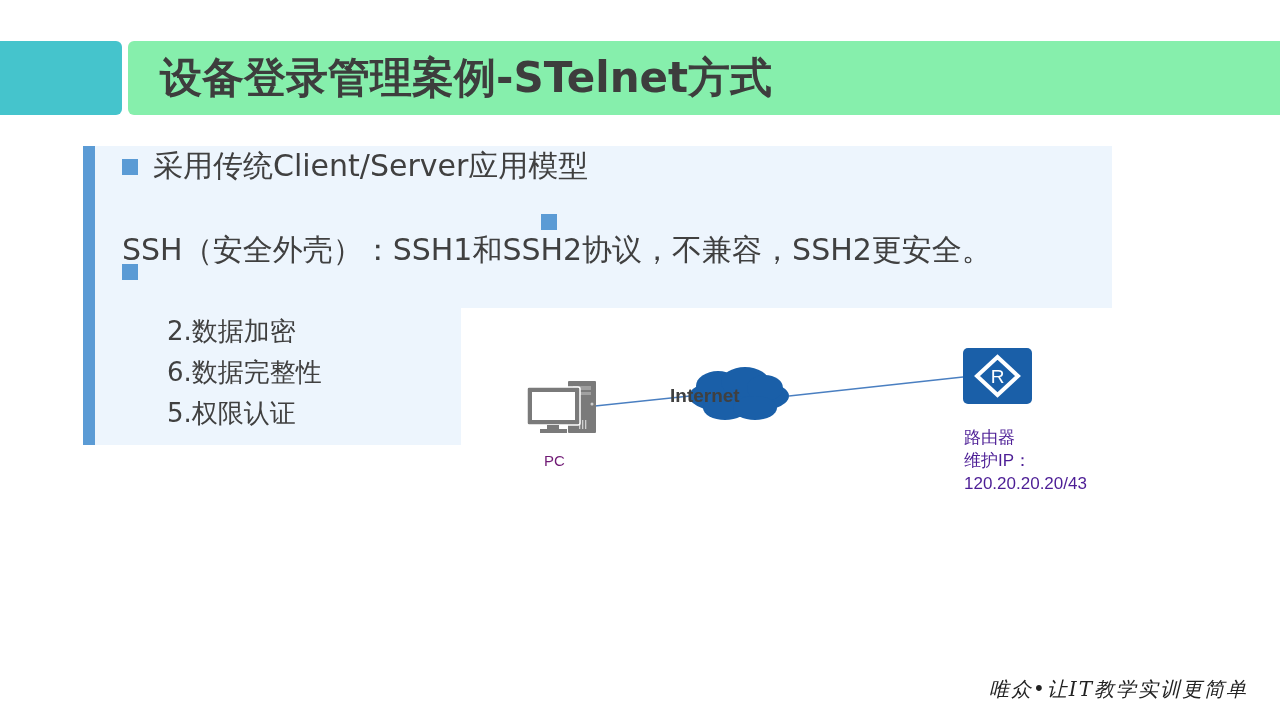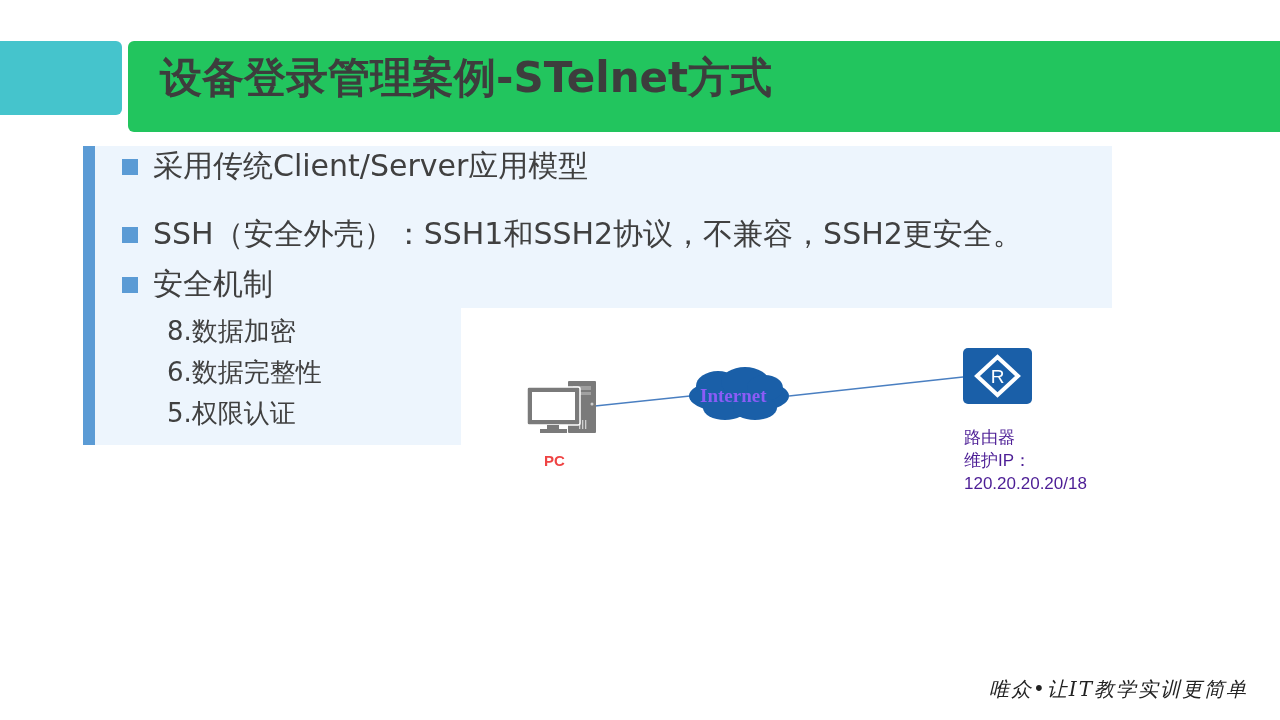--- a/index.html
+++ b/index.html
@@ -1,58 +1,57 @@
 <!DOCTYPE html>
 <html><head>
   <meta charset="utf-8">
   <style>
     html, body { margin:0; padding:0; }
     body { width:1280px; height:720px; position:relative; background:#ffffff; overflow:hidden;
       font-family: "DejaVu Sans", "Liberation Sans", sans-serif; }
     .accent-block { position:absolute; left:0; top:41px; width:122px; height:74px; background:#45c4cc; border-radius:0 6px 6px 0; }
-    .title-bar { position:absolute; left:128px; top:41px; width:1152px; height:91px; background:#22c55e; border-radius:6px 0 0 6px; }
+    .title-bar { position:absolute; left:128px; top:41px; width:1152px; height:74px; background:#86efac; border-radius:6px 0 0 6px; }
     .title-text { position:absolute; left:32px; top:0; line-height:74px; font-size:42px; font-weight:bold; color:#3d3d3d; letter-spacing:0px; white-space:nowrap; }
     .content-top { position:absolute; left:83px; top:146px; width:1029px; height:162px; background:#edf5fd; }
     .content-bottom { position:absolute; left:83px; top:308px; width:378px; height:137px; background:#edf5fd; }
     .left-bar { position:absolute; left:83px; top:146px; width:12px; height:299px; background:#5b9bd5; }
     .bullet-row { position:absolute; left:122px; display:flex; align-items:center; white-space:nowrap; }
     .bullet-sq { width:16px; height:16px; background:#5b9bd5; margin-right:15px; }
     .bullet-text { font-size:30px; color:#404040; }
     .sub-row { position:absolute; left:167px; font-size:26px; color:#404040; white-space:nowrap; }
     .diagram { position:absolute; left:0; top:0; width:1280px; height:720px; pointer-events:none; }
-    .lbl { position:absolute; font-size:17px; color:#ef4444; font-family:"Liberation Sans", sans-serif; white-space:nowrap;font-weight:bold; }
+    .lbl { position:absolute; font-size:17px; color:#701a75; font-family:"Liberation Sans", sans-serif; white-space:nowrap; }
     .router-lbl { position:absolute; left:964px; top:426px; font-size:17px; line-height:23px; color:#4c1d95; font-family:"Liberation Sans", sans-serif; white-space:nowrap; }
     .footer { position:absolute; right:32px; top:676px; font-size:20px; color:#222; font-family:"DejaVu Serif", serif; letter-spacing:2px; white-space:nowrap; font-style:italic; }
   </style>
 </head>
 <body>
 
 <div class="accent-block"></div>
 <div class="title-bar">
   <div class="title-text">设备登录管理案例-STelnet方式</div>
 </div>
 
 <div class="content-top"></div>
 <div class="content-bottom"></div>
 <div class="left-bar"></div>
 
 <div class="bullet-row" style="top:146px;">
   <div class="bullet-sq"></div>
   <span class="bullet-text">采用传统Client/Server应用模型</span>
 </div>
-<div class="bullet-row" style="top:214px;">
+<div class="bullet-row" style="top:214px;flex-direction:column;">
   <div class="bullet-sq"></div>
   <span class="bullet-text">SSH（安全外壳）：SSH1和SSH2协议，不兼容，SSH2更安全。</span>
 </div>
 <div class="bullet-row" style="top:264px;">
   <div class="bullet-sq"></div>
-  <span class="bullet-text">安全机制</span>
 </div>
 
-<div class="sub-row" style="top:314px;">8.数据加密</div>
+<div class="sub-row" style="top:314px;">2.数据加密</div>
 <div class="sub-row" style="top:355px;">6.数据完整性</div>
 <div class="sub-row" style="top:396px;">5.权限认证</div>
 
 <svg class="diagram" viewBox="0 0 1280 720">
 
   <line x1="595" y1="406" x2="690" y2="396" stroke="#4a7fc1" stroke-width="1.3"></line>
   <line x1="789" y1="396" x2="963" y2="377" stroke="#4a7fc1" stroke-width="1.3"></line>
 
   <g>
     <rect x="568" y="381" width="28" height="52" fill="#7a7a7a" rx="1"></rect>
@@ -77,22 +76,22 @@
     <ellipse cx="755" cy="408" rx="22" ry="12" fill="#1a5fa8"></ellipse>
   </g>
 
   <g>
     <rect x="963" y="348" width="69" height="56" rx="5" fill="#1a5fa8"></rect>
     <polygon points="997.5,357 1018,376 997.5,395 977,376" fill="none" stroke="#ffffff" stroke-width="4"></polygon>
     <text x="997.5" y="383" text-anchor="middle" font-family="Liberation Sans, sans-serif" font-size="19" fill="#ffffff">R</text>
   </g>
 </svg>
 
-<div class="lbl" style="left:700px; top:385px; color:#8b5cf6; font-weight:bold; font-size:19px;font-family:Liberation Serif, serif;">Internet</div>
+<div class="lbl" style="left:670px; top:385px; color:#404040; font-weight:bold; font-size:19px;">Internet</div>
 <div class="lbl" style="left:544px; top:452px; font-size:15px;">PC</div>
 
 <div class="router-lbl">
   <div>路由器</div>
   <div>维护IP：</div>
-  <div>120.20.20.20/18</div>
+  <div>120.20.20.20/43</div>
 </div>
 
 <div class="footer">唯众•让IT教学实训更简单</div>
 
 </body></html>

